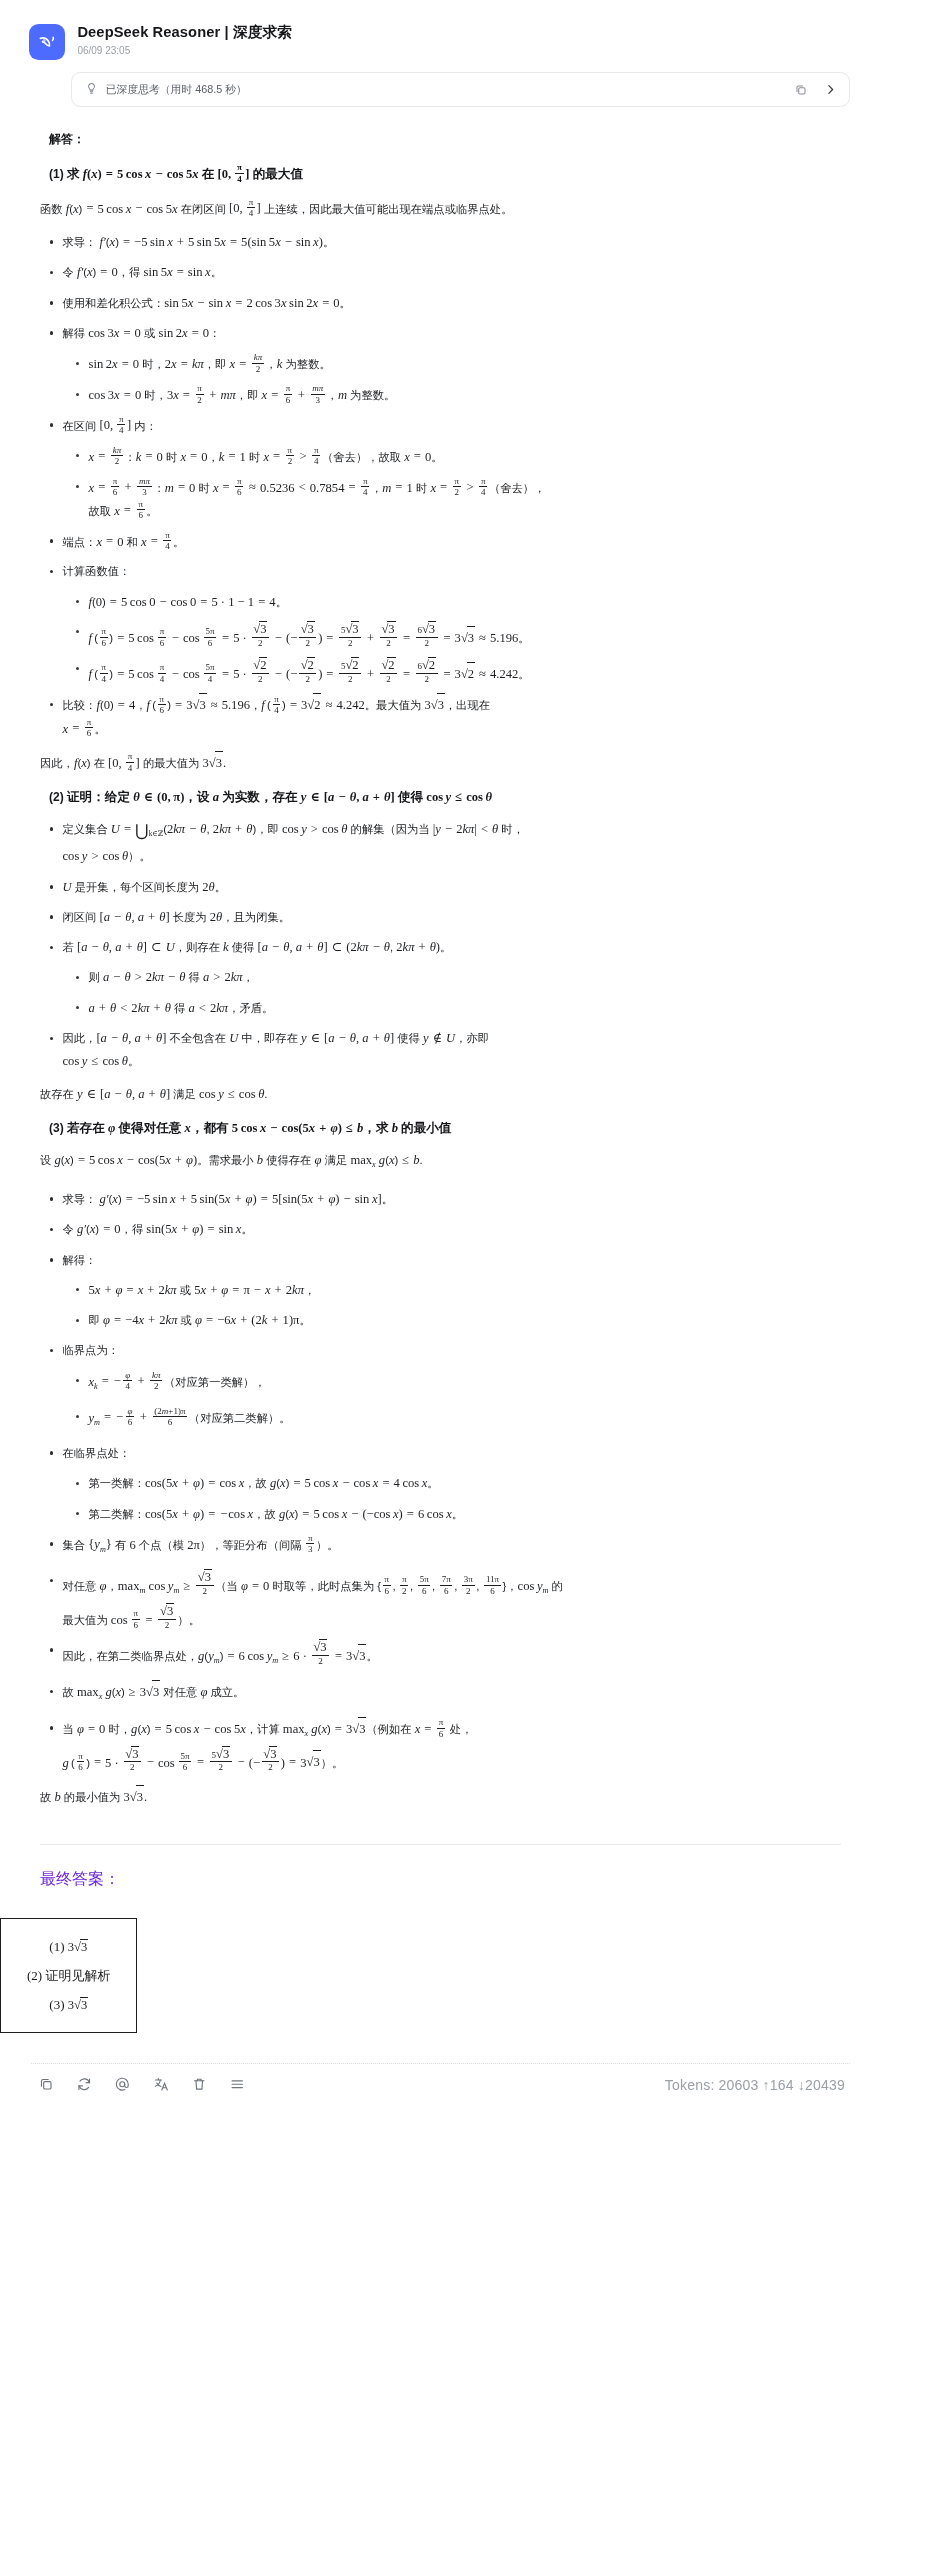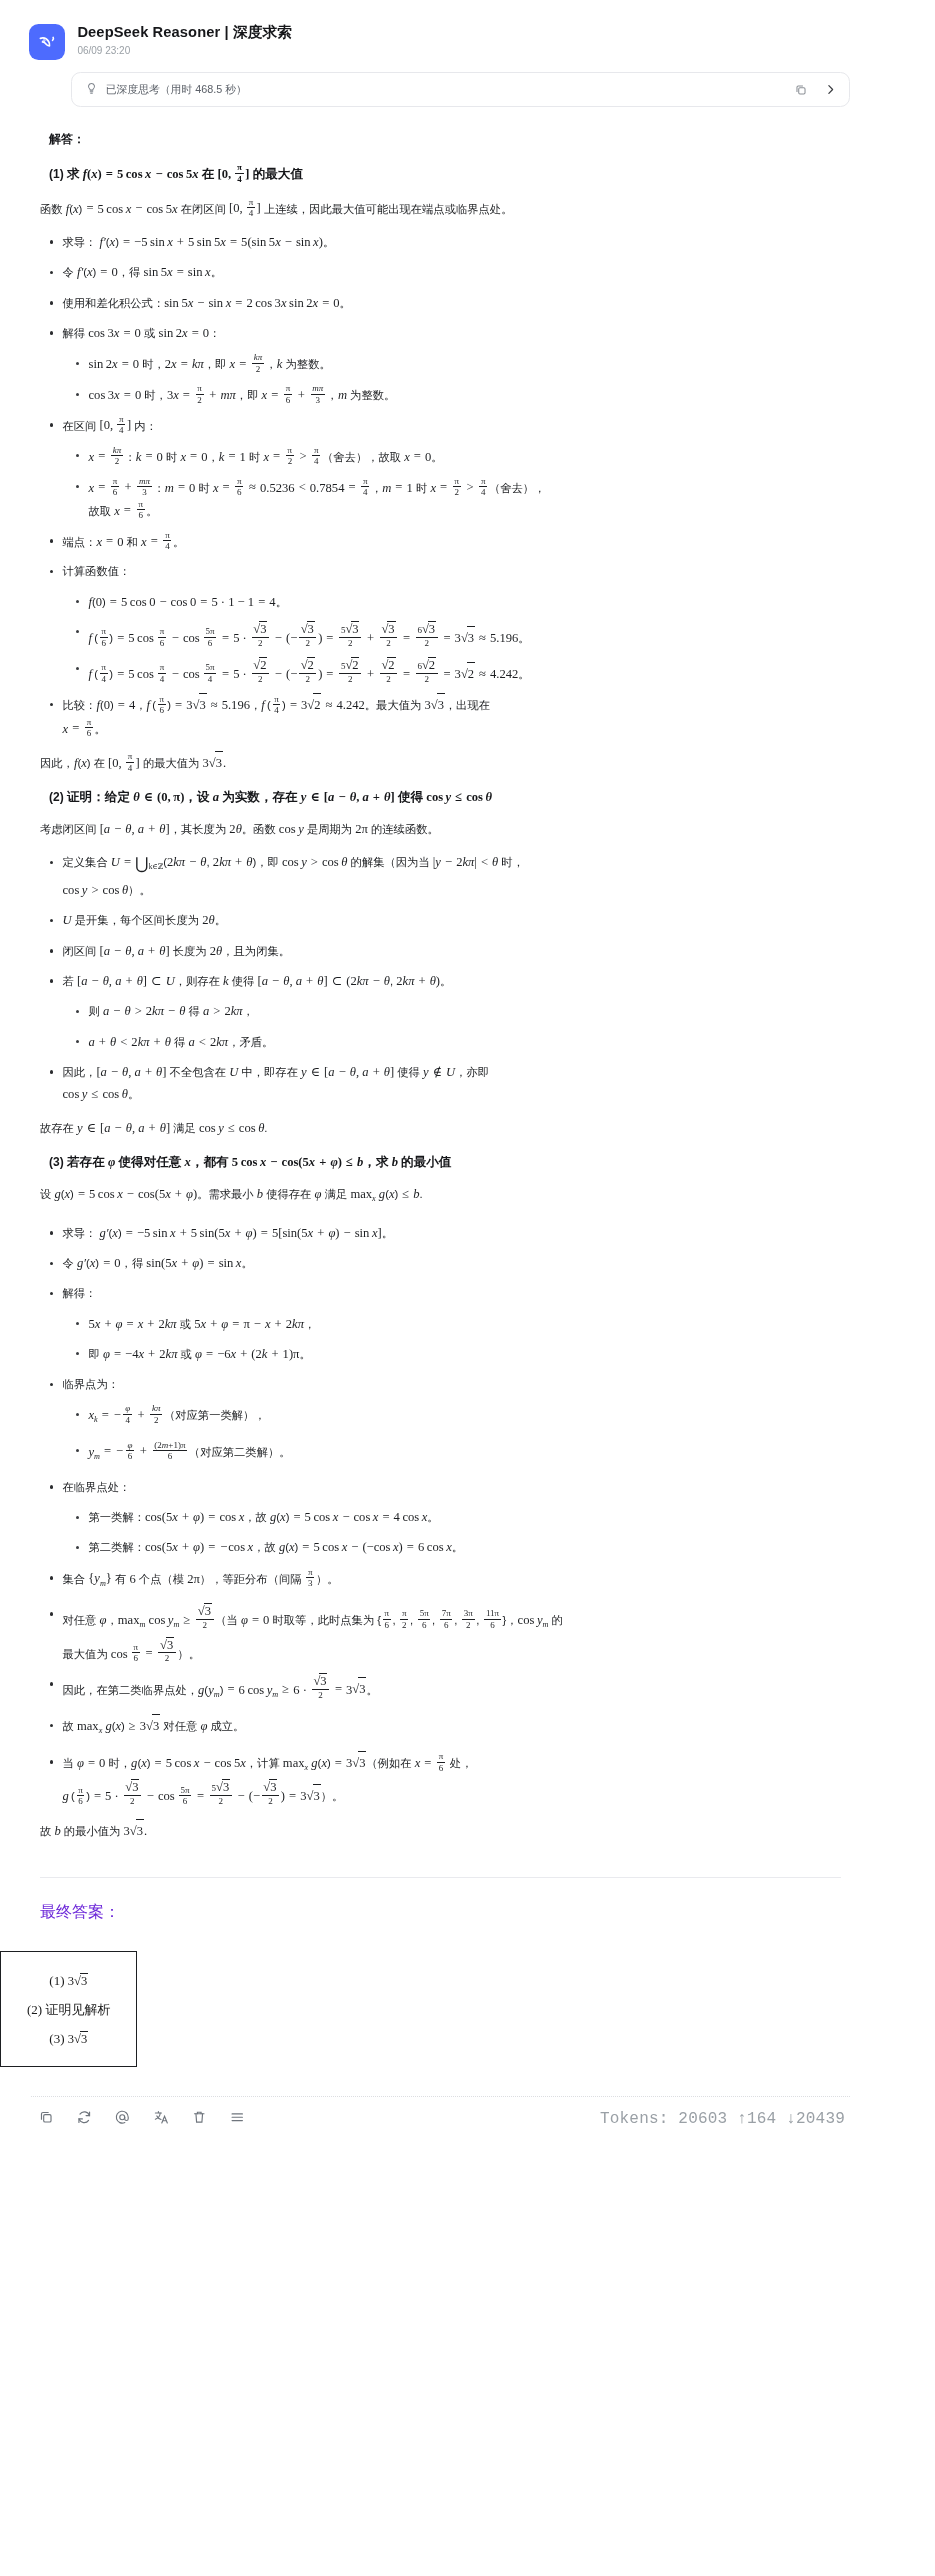--- a/index.html
+++ b/index.html
@@ -82,39 +82,39 @@
   .ans-line:first-child { margin-top:1.7px; }
   .ans-line:last-child { margin-bottom:1.7px; }
 
   
   .footer-rule { border:0; border-top:0.9px dotted #dcdde1; margin:29.4px 31px 0 31px; }
   .footer {
     display:flex; align-items:center; justify-content:space-between;
     padding:12px 36px 15.6px 38px;
   }
   .foot-icons { display:flex; align-items:center; gap:21.7px; color:#6f757d; }
-  .tokens { font-size:16px; color:#9aa0a6; letter-spacing:0.2px;font-family:Liberation Mono, monospace; }
+  .tokens { font-size:14px; color:#9aa0a6; letter-spacing:0.2px; }
   svg { overflow:visible; }
 </style>
 </head>
 <body>
 
 <div class="page">
 
   <div class="header">
     <div class="avatar">
       <svg width="22.5" height="22.5" viewBox="0 0 26 26" aria-hidden="true">
         <path d="M5 8.5c3.6-1.1 7.6.4 9.6 3.6 1 1.6 1.3 3.4 1 5.1-1.6-.2-3.1-1-4.1-2.3-1-1.3-2.4-2.1-4-2.4" fill="none" stroke="#ffffff" stroke-width="1.9" stroke-linecap="round" stroke-linejoin="round"></path>
         <path d="M19.8 7.4c.6 1.1.3 2.6-.7 3.4" fill="none" stroke="#ffffff" stroke-width="1.9" stroke-linecap="round"></path>
         <circle cx="9.3" cy="11.2" r="1.15" fill="#4D6BFE" stroke="#ffffff" stroke-width="1.1"></circle>
       </svg>
     </div>
     <div class="head-text">
       <div class="app-title">DeepSeek Reasoner | 深度求索</div>
-      <div class="timestamp">06/09 23:20</div>
+      <div class="timestamp">06/09 23:05</div>
     </div>
   </div>
 
   <div class="think-wrap">
     <div class="think-box">
       <div class="think-label">
         <span>
           <svg width="13" height="13" viewBox="0 0 16 16" fill="none" stroke="#80868e" stroke-width="1.25" stroke-linecap="round">
             <path d="M8 1.8a3.7 3.7 0 0 1 2.3 6.6c-.5.4-.8 1-.8 1.6H6.5c0-.6-.3-1.2-.8-1.6A3.7 3.7 0 0 1 8 1.8z"></path>
             <path d="M6.4 12.1h3.2M7 13.8h2"></path>
@@ -181,23 +181,20 @@
 
     <div class="para">
       因此，<span class="m">f</span>(<span class="m">x</span>) 在 <span class="mr">[0, <span class="frac"><span class="nu">π</span><span class="de">4</span></span>]</span> 的最大值为 <span class="mr">3<span class="sqrt">√<span class="bar">3</span></span>.</span>
     </div>
 
     <div class="h-sec">
       <span>(2)</span>
       <span class="mr" style="font-weight:bold;"> 证明：给定 <span class="m">θ</span> <span class="op">∈</span> (<span class="mr">0</span>, <span class="mr">π</span>)，设 <span class="m">a</span> 为实数，存在 <span class="m">y</span> <span class="op">∈</span> [<span class="m">a</span> <span class="op">−</span> <span class="m">θ</span>, <span class="m">a</span> <span class="op">+</span> <span class="m">θ</span>] 使得 <span class="mr">cos </span><span class="m">y</span> <span class="op">≤</span> <span class="mr">cos </span><span class="m">θ</span></span>
     </div>
 
-    <div class="para">
-      考虑闭区间 <span class="mr">[<span class="m">a</span> <span class="op">−</span> <span class="m">θ</span>, <span class="m">a</span> <span class="op">+</span> <span class="m">θ</span>]</span>，其长度为 <span class="mr">2</span><span class="m">θ</span>。函数 <span class="mr">cos </span><span class="m">y</span> 是周期为 <span class="mr">2π</span> 的连续函数。
-    </div>
 
     <ul>
       <li>定义集合 <span class="m">U</span> <span class="op">=</span> <span class="mr" style="font-size:16.5px;vertical-align:-2.6px;">⋃</span><sub class="rm" style="font-size:7.4px;">k∈ℤ</sub>(<span class="mr">2</span><span class="m">kπ</span> <span class="op">−</span> <span class="m">θ</span>, <span class="mr">2</span><span class="m">kπ</span> <span class="op">+</span> <span class="m">θ</span>)，即 <span class="mr">cos </span><span class="m">y</span> <span class="op">&gt;</span> <span class="mr">cos </span><span class="m">θ</span> 的解集（因为当 <span class="mr">|</span><span class="m">y</span> <span class="op">−</span> <span class="mr">2</span><span class="m">kπ</span><span class="mr">|</span> <span class="op">&lt;</span> <span class="m">θ</span> 时，<br><span class="mr">cos </span><span class="m">y</span> <span class="op">&gt;</span> <span class="mr">cos </span><span class="m">θ</span>）。</li>
       <li><span class="m">U</span> 是开集，每个区间长度为 <span class="mr">2</span><span class="m">θ</span>。</li>
       <li>闭区间 <span class="mr">[<span class="m">a</span> <span class="op">−</span> <span class="m">θ</span>, <span class="m">a</span> <span class="op">+</span> <span class="m">θ</span>]</span> 长度为 <span class="mr">2</span><span class="m">θ</span>，且为闭集。</li>
       <li>若 <span class="mr">[<span class="m">a</span> <span class="op">−</span> <span class="m">θ</span>, <span class="m">a</span> <span class="op">+</span> <span class="m">θ</span>]</span> <span class="op">⊂</span> <span class="m">U</span>，则存在 <span class="m">k</span> 使得 <span class="mr">[<span class="m">a</span> <span class="op">−</span> <span class="m">θ</span>, <span class="m">a</span> <span class="op">+</span> <span class="m">θ</span>]</span> <span class="op">⊂</span> <span class="mr">(2</span><span class="m">kπ</span> <span class="op">−</span> <span class="m">θ</span>, <span class="mr">2</span><span class="m">kπ</span> <span class="op">+</span> <span class="m">θ</span><span class="mr">)</span>。
         <ul>
           <li>则 <span class="m">a</span> <span class="op">−</span> <span class="m">θ</span> <span class="op">&gt;</span> <span class="mr">2</span><span class="m">kπ</span> <span class="op">−</span> <span class="m">θ</span> 得 <span class="m">a</span> <span class="op">&gt;</span> <span class="mr">2</span><span class="m">kπ</span>，</li>
           <li><span class="m">a</span> <span class="op">+</span> <span class="m">θ</span> <span class="op">&lt;</span> <span class="mr">2</span><span class="m">kπ</span> <span class="op">+</span> <span class="m">θ</span> 得 <span class="m">a</span> <span class="op">&lt;</span> <span class="mr">2</span><span class="m">kπ</span>，矛盾。</li>
         </ul>

